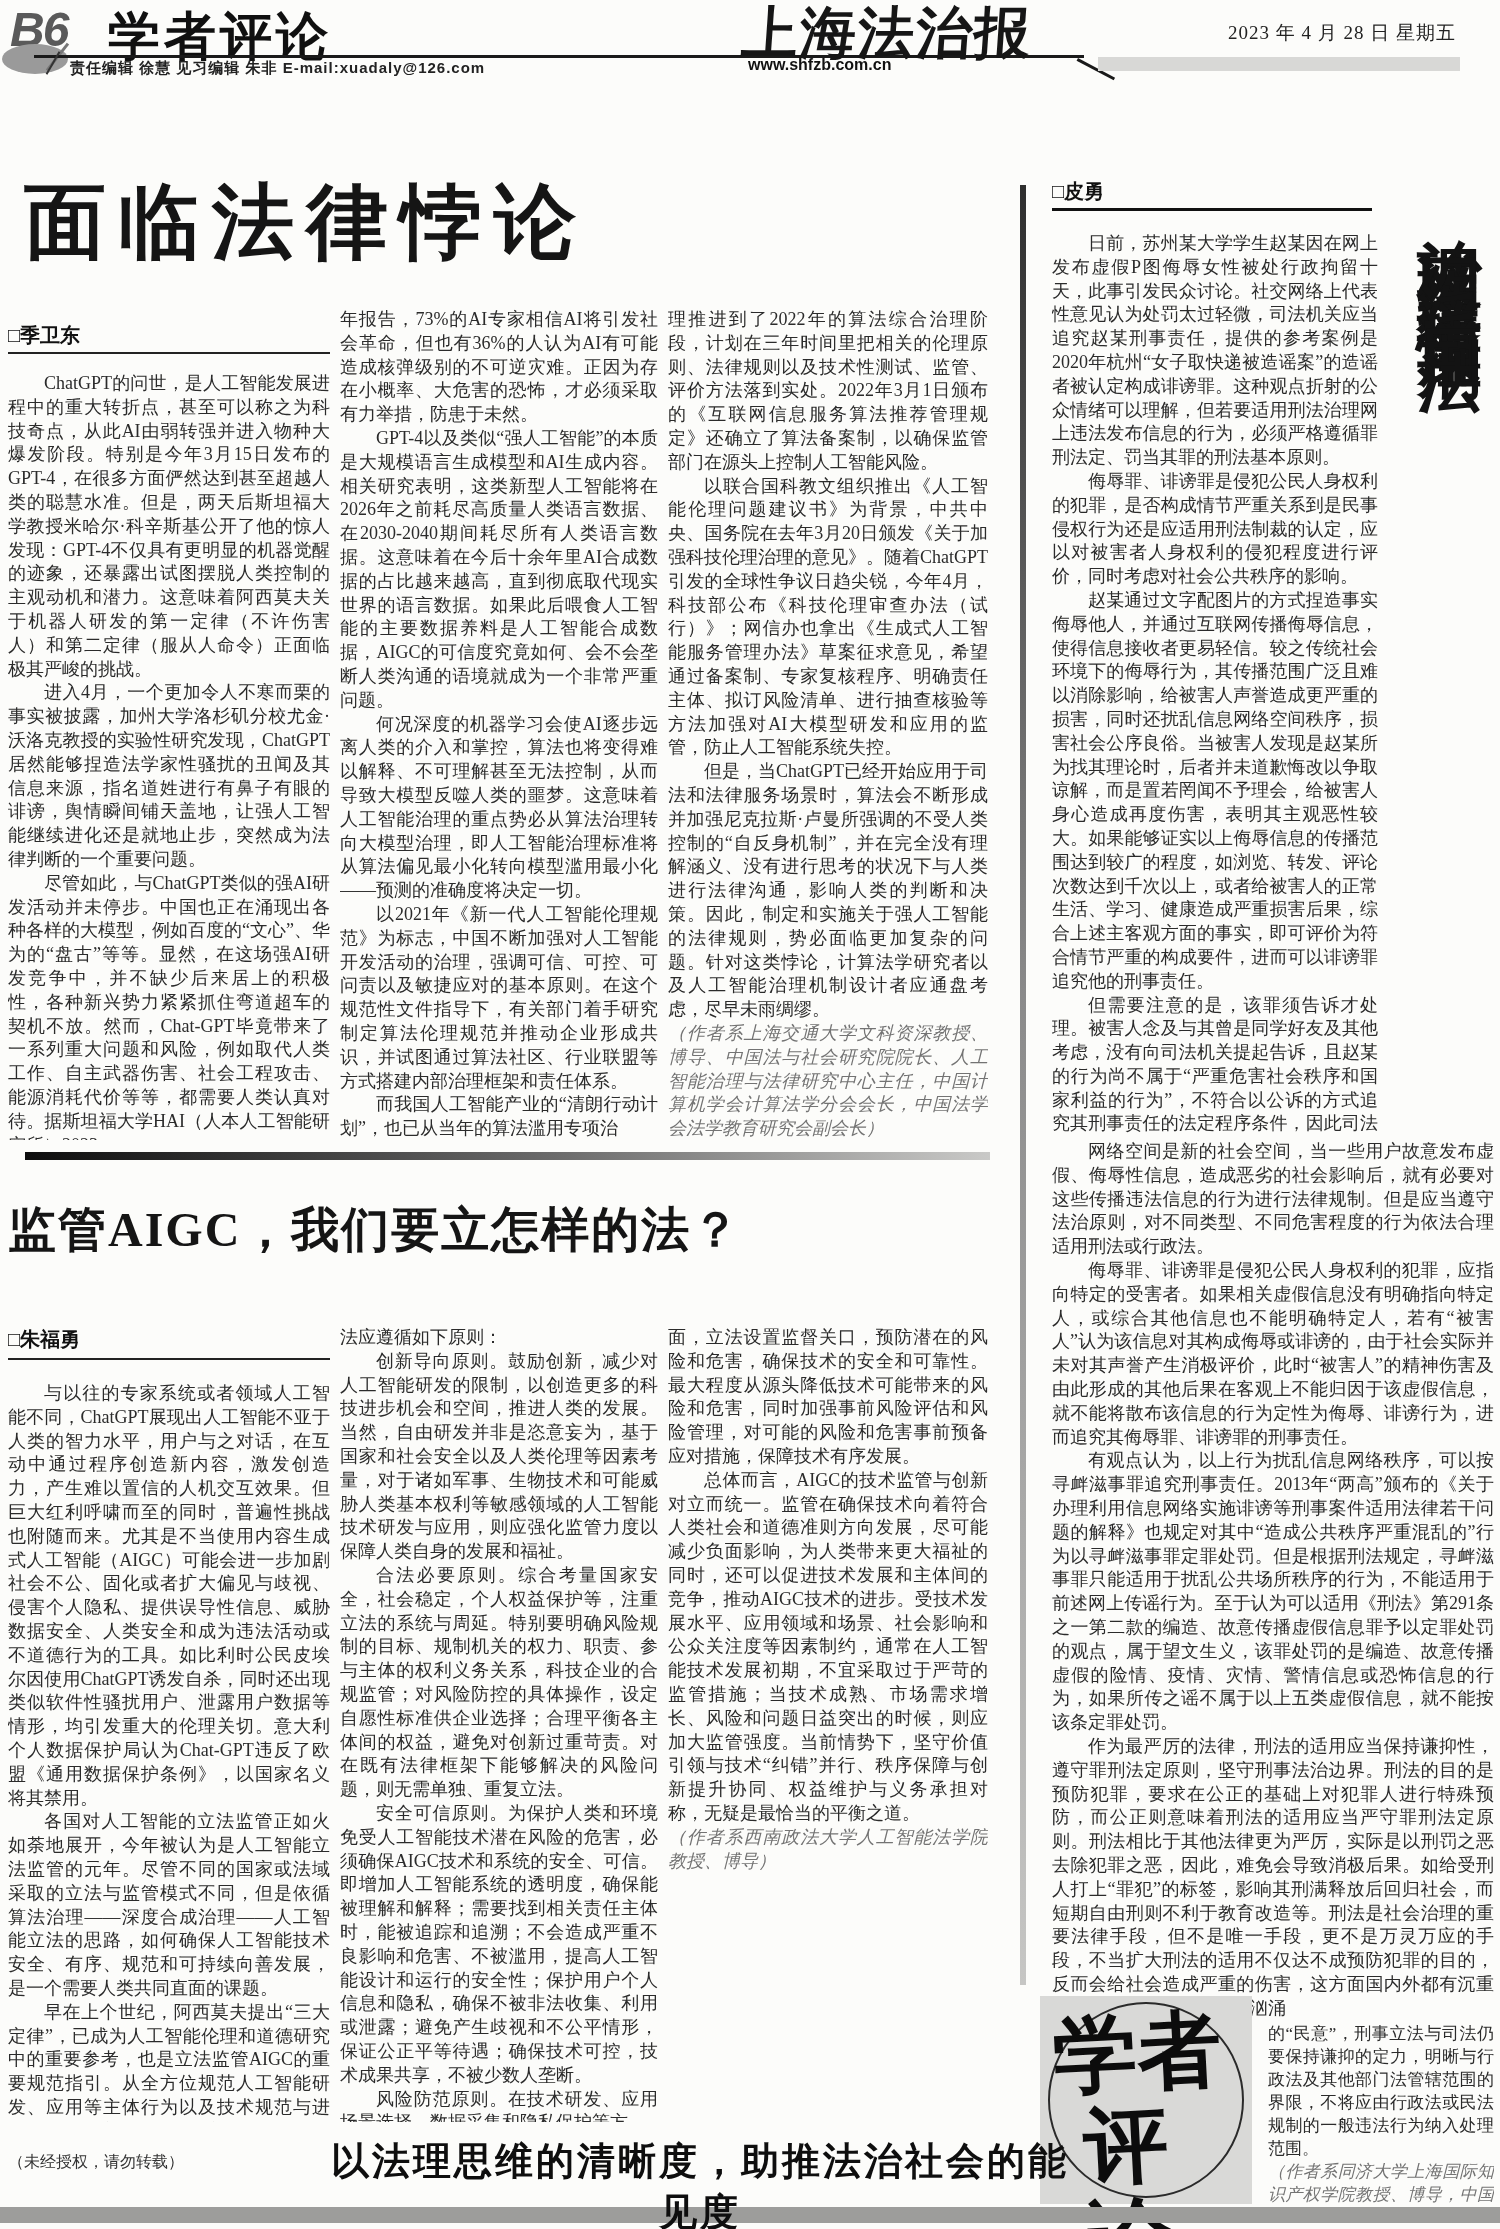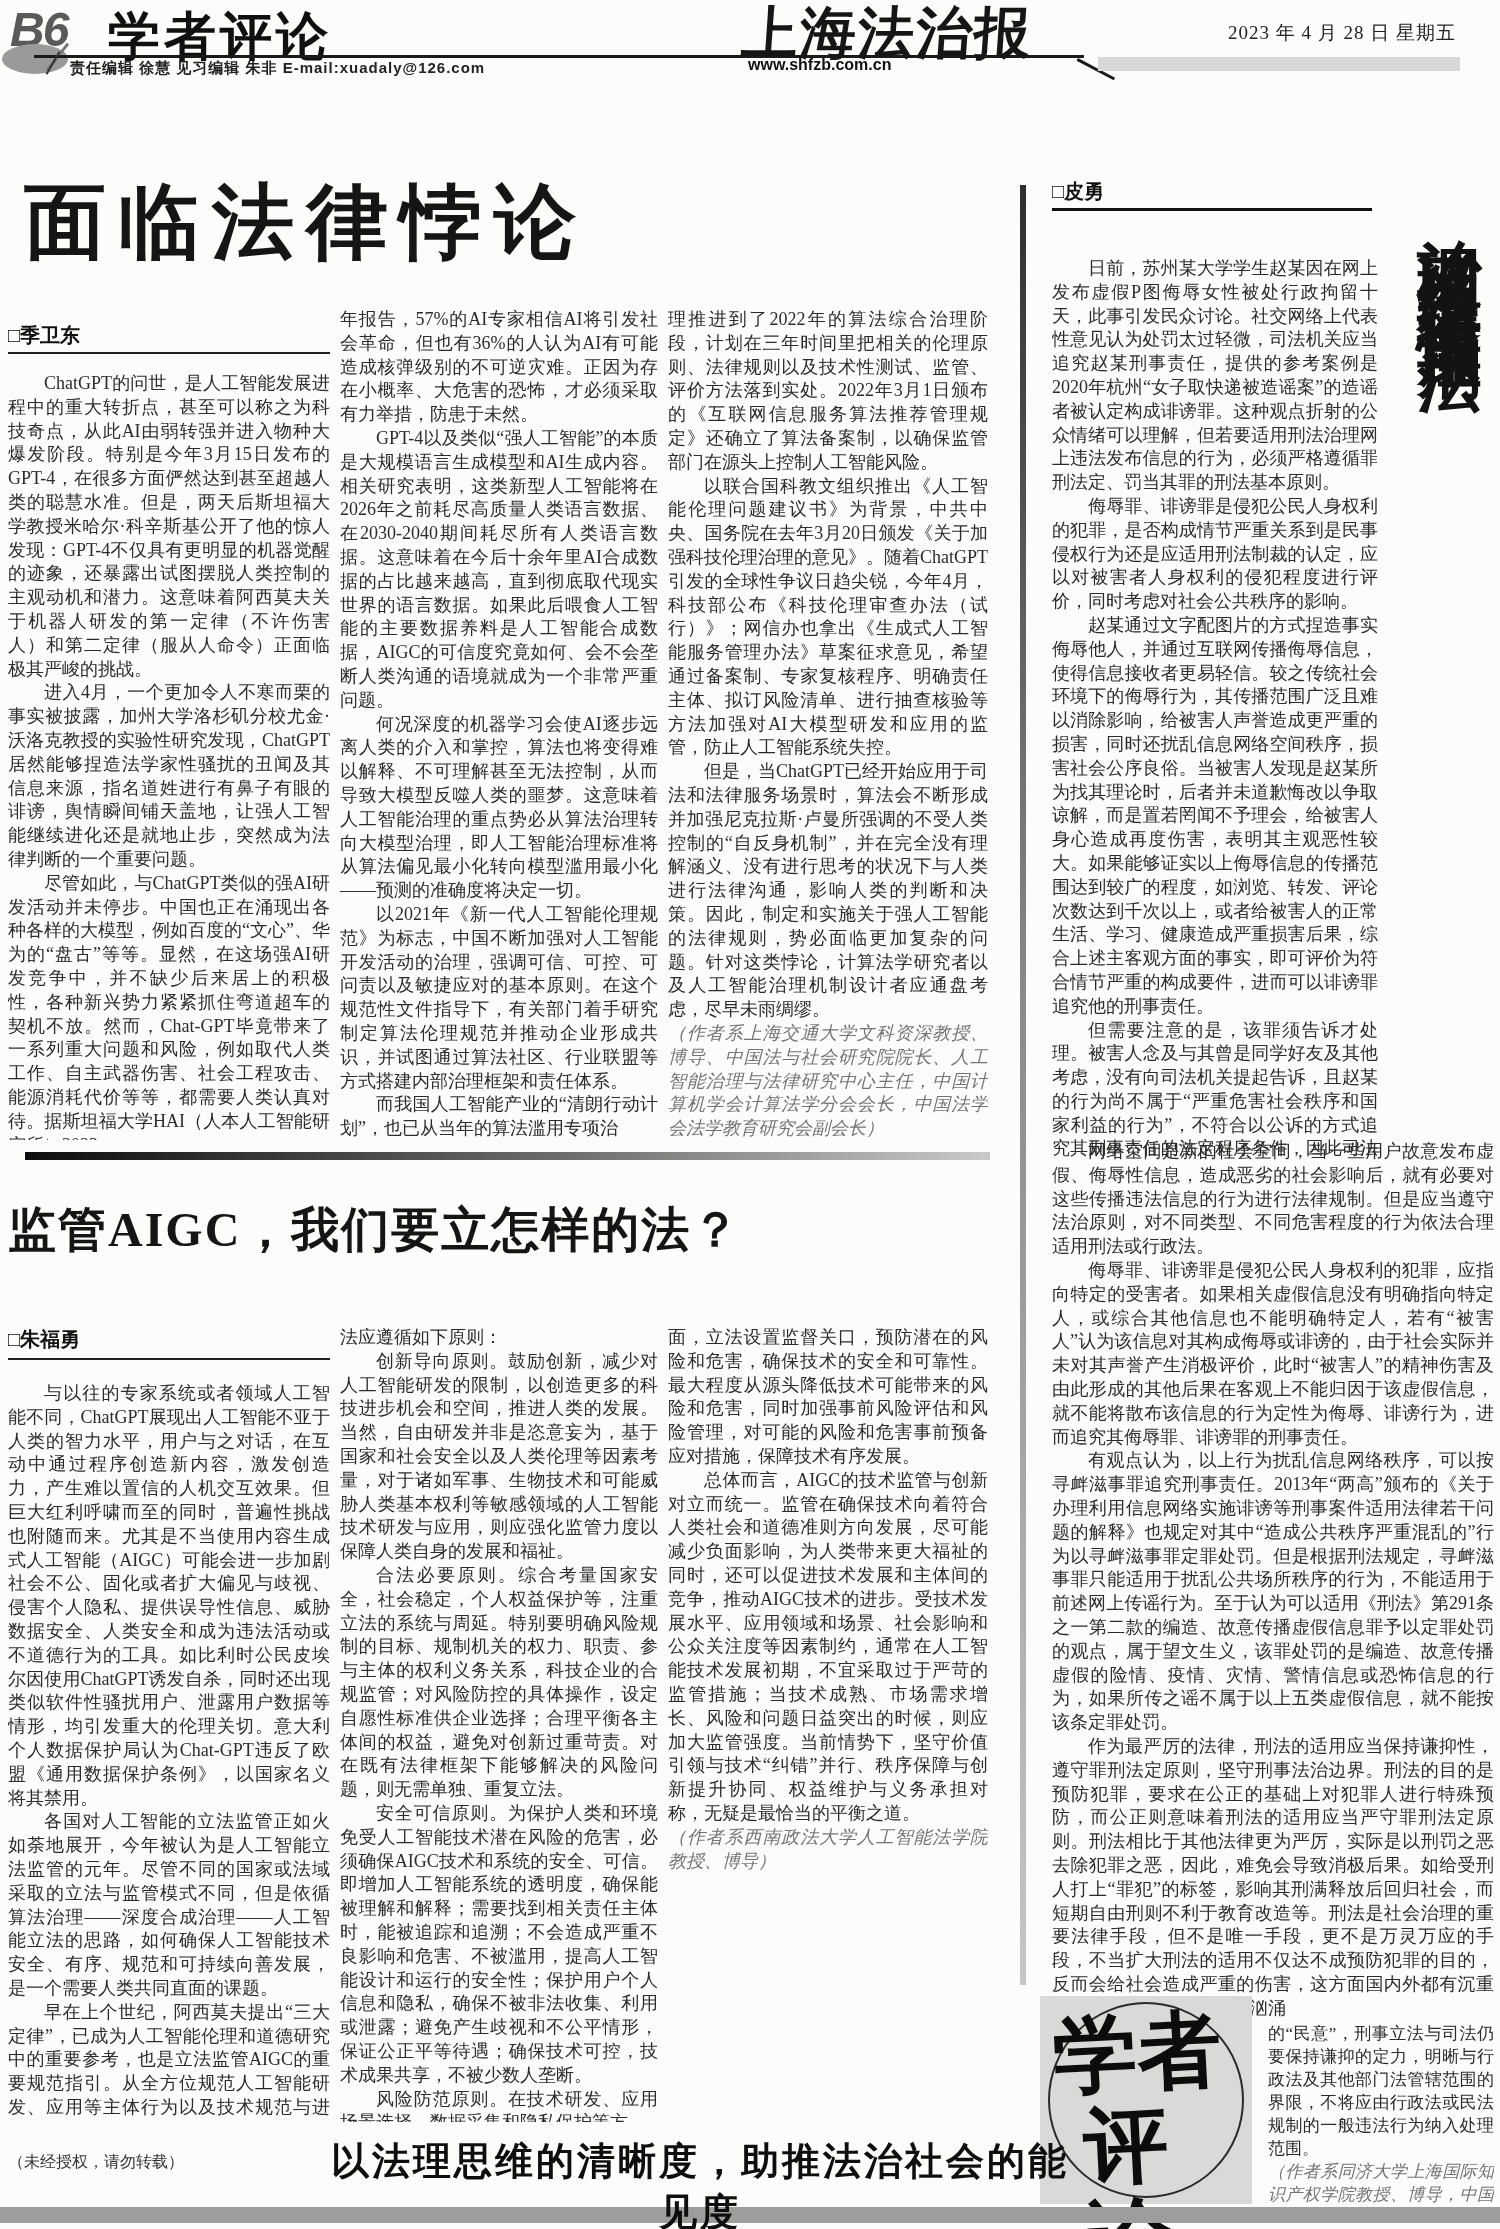--- a/index.html
+++ b/index.html
@@ -44,21 +44,21 @@
   #a2-byline{left:8px;top:1326px;}
   #a2-byline-rule{left:8px;top:1358px;width:322px;height:2px;background:#222;}
   #a2-col1{left:8px;top:1382px;width:322px;height:740px;}
   #a2-col2{left:340px;top:1326px;width:318px;height:796px;}
   #a2-col3{left:668px;top:1326px;width:320px;height:796px;}
   
   #right-rule{left:1020px;top:185px;width:6px;height:1800px;
               background:linear-gradient(180deg,#2e2e2e,#8a8a8a 45%,#c6c6c4);}
   #a3-byline{left:1052px;top:178px;}
   #a3-byline-rule{left:1052px;top:208px;width:320px;height:3px;background:#111;}
-  #a3-narrow{left:1052px;top:232px;width:326px;height:904px;margin-top:25px;}
+  #a3-narrow{left:1052px;top:232px;width:326px;height:904px;}
   #a3-wide{left:1052px;top:1140px;width:442px;height:878px;}
   #a3-wrap{left:1268px;top:2022px;width:226px;height:200px;font-size:17px;line-height:23px;}
   #a3-vertical-headline{left:1398px;top:188px;width:100px;height:900px;writing-mode:vertical-rl;
       font-size:64px;font-weight:900;color:#131313;letter-spacing:10px;line-height:98px;}
   
   #stamp{left:1040px;top:1996px;width:212px;height:208px;background:#d9d9d7;}
   #stamp-circle{left:8px;top:6px;width:192px;height:192px;border:2.5px solid #2a2a2a;border-radius:50%;}
   #stamp-text{left:18px;top:10px;width:180px;font-size:84px;font-weight:900;color:#0c0c0c;
               line-height:92px;transform:rotate(-3deg);font-family:"Liberation Sans","DejaVu Sans",sans-serif;}
   #stamp-line2{margin-left:26px;}
@@ -88,21 +88,21 @@
 
   <div class="abs" id="a1-headline2">面临法律悖论</div>
   <div class="abs byline" id="a1-byline">□季卫东</div>
   <div class="abs" id="a1-byline-rule"></div>
   <div class="abs col" id="a1-col1">
       <p>ChatGPT的问世，是人工智能发展进程中的重大转折点，甚至可以称之为科技奇点，从此AI由弱转强并进入物种大爆发阶段。特别是今年3月15日发布的GPT-4，在很多方面俨然达到甚至超越人类的聪慧水准。但是，两天后斯坦福大学教授米哈尔·科辛斯基公开了他的惊人发现：GPT-4不仅具有更明显的机器觉醒的迹象，还暴露出试图摆脱人类控制的主观动机和潜力。这意味着阿西莫夫关于机器人研发的第一定律（不许伤害人）和第二定律（服从人命令）正面临极其严峻的挑战。</p>
       <p>进入4月，一个更加令人不寒而栗的事实被披露，加州大学洛杉矶分校尤金·沃洛克教授的实验性研究发现，ChatGPT居然能够捏造法学家性骚扰的丑闻及其信息来源，指名道姓进行有鼻子有眼的诽谤，舆情瞬间铺天盖地，让强人工智能继续进化还是就地止步，突然成为法律判断的一个重要问题。</p>
       <p>尽管如此，与ChatGPT类似的强AI研发活动并未停步。中国也正在涌现出各种各样的大模型，例如百度的“文心”、华为的“盘古”等等。显然，在这场强AI研发竞争中，并不缺少后来居上的积极性，各种新兴势力紧紧抓住弯道超车的契机不放。然而，Chat-GPT毕竟带来了一系列重大问题和风险，例如取代人类工作、自主武器伤害、社会工程攻击、能源消耗代价等等，都需要人类认真对待。据斯坦福大学HAI（人本人工智能研究所）2023</p>
     </div>
   <div class="abs col" id="a1-col2">
-      <p class="noindent">年报告，57%的AI专家相信AI将引发社会革命，但也有36%的人认为AI有可能造成核弹级别的不可逆灾难。正因为存在小概率、大危害的恐怖，才必须采取有力举措，防患于未然。</p>
+      <p class="noindent">年报告，73%的AI专家相信AI将引发社会革命，但也有36%的人认为AI有可能造成核弹级别的不可逆灾难。正因为存在小概率、大危害的恐怖，才必须采取有力举措，防患于未然。</p>
       <p>GPT-4以及类似“强人工智能”的本质是大规模语言生成模型和AI生成内容。相关研究表明，这类新型人工智能将在2026年之前耗尽高质量人类语言数据、在2030-2040期间耗尽所有人类语言数据。这意味着在今后十余年里AI合成数据的占比越来越高，直到彻底取代现实世界的语言数据。如果此后喂食人工智能的主要数据养料是人工智能合成数据，AIGC的可信度究竟如何、会不会垄断人类沟通的语境就成为一个非常严重问题。</p>
       <p>何况深度的机器学习会使AI逐步远离人类的介入和掌控，算法也将变得难以解释、不可理解甚至无法控制，从而导致大模型反噬人类的噩梦。这意味着人工智能治理的重点势必从算法治理转向大模型治理，即人工智能治理标准将从算法偏见最小化转向模型滥用最小化——预测的准确度将决定一切。</p>
       <p>以2021年《新一代人工智能伦理规范》为标志，中国不断加强对人工智能开发活动的治理，强调可信、可控、可问责以及敏捷应对的基本原则。在这个规范性文件指导下，有关部门着手研究制定算法伦理规范并推动企业形成共识，并试图通过算法社区、行业联盟等方式搭建内部治理框架和责任体系。</p>
       <p>而我国人工智能产业的“清朗行动计划”，也已从当年的算法滥用专项治</p>
     </div>
   <div class="abs col" id="a1-col3">
       <p class="noindent">理推进到了2022年的算法综合治理阶段，计划在三年时间里把相关的伦理原则、法律规则以及技术性测试、监管、评价方法落到实处。2022年3月1日颁布的《互联网信息服务算法推荐管理规定》还确立了算法备案制，以确保监管部门在源头上控制人工智能风险。</p>
       <p>以联合国科教文组织推出《人工智能伦理问题建议书》为背景，中共中央、国务院在去年3月20日颁发《关于加强科技伦理治理的意见》。随着ChatGPT引发的全球性争议日趋尖锐，今年4月，科技部公布《科技伦理审查办法（试行）》；网信办也拿出《生成式人工智能服务管理办法》草案征求意见，希望通过备案制、专家复核程序、明确责任主体、拟订风险清单、进行抽查核验等方法加强对AI大模型研发和应用的监管，防止人工智能系统失控。</p>
       <p>但是，当ChatGPT已经开始应用于司法和法律服务场景时，算法会不断形成并加强尼克拉斯·卢曼所强调的不受人类控制的“自反身机制”，并在完全没有理解涵义、没有进行思考的状况下与人类进行法律沟通，影响人类的判断和决策。因此，制定和实施关于强人工智能的法律规则，势必面临更加复杂的问题。针对这类悖论，计算法学研究者以及人工智能治理机制设计者应通盘考虑，尽早未雨绸缪。</p>
       <p class="noindent bio">（作者系上海交通大学文科资深教授、博导、中国法与社会研究院院长、人工智能治理与法律研究中心主任，中国计算机学会计算法学分会会长，中国法学会法学教育研究会副会长）</p>

